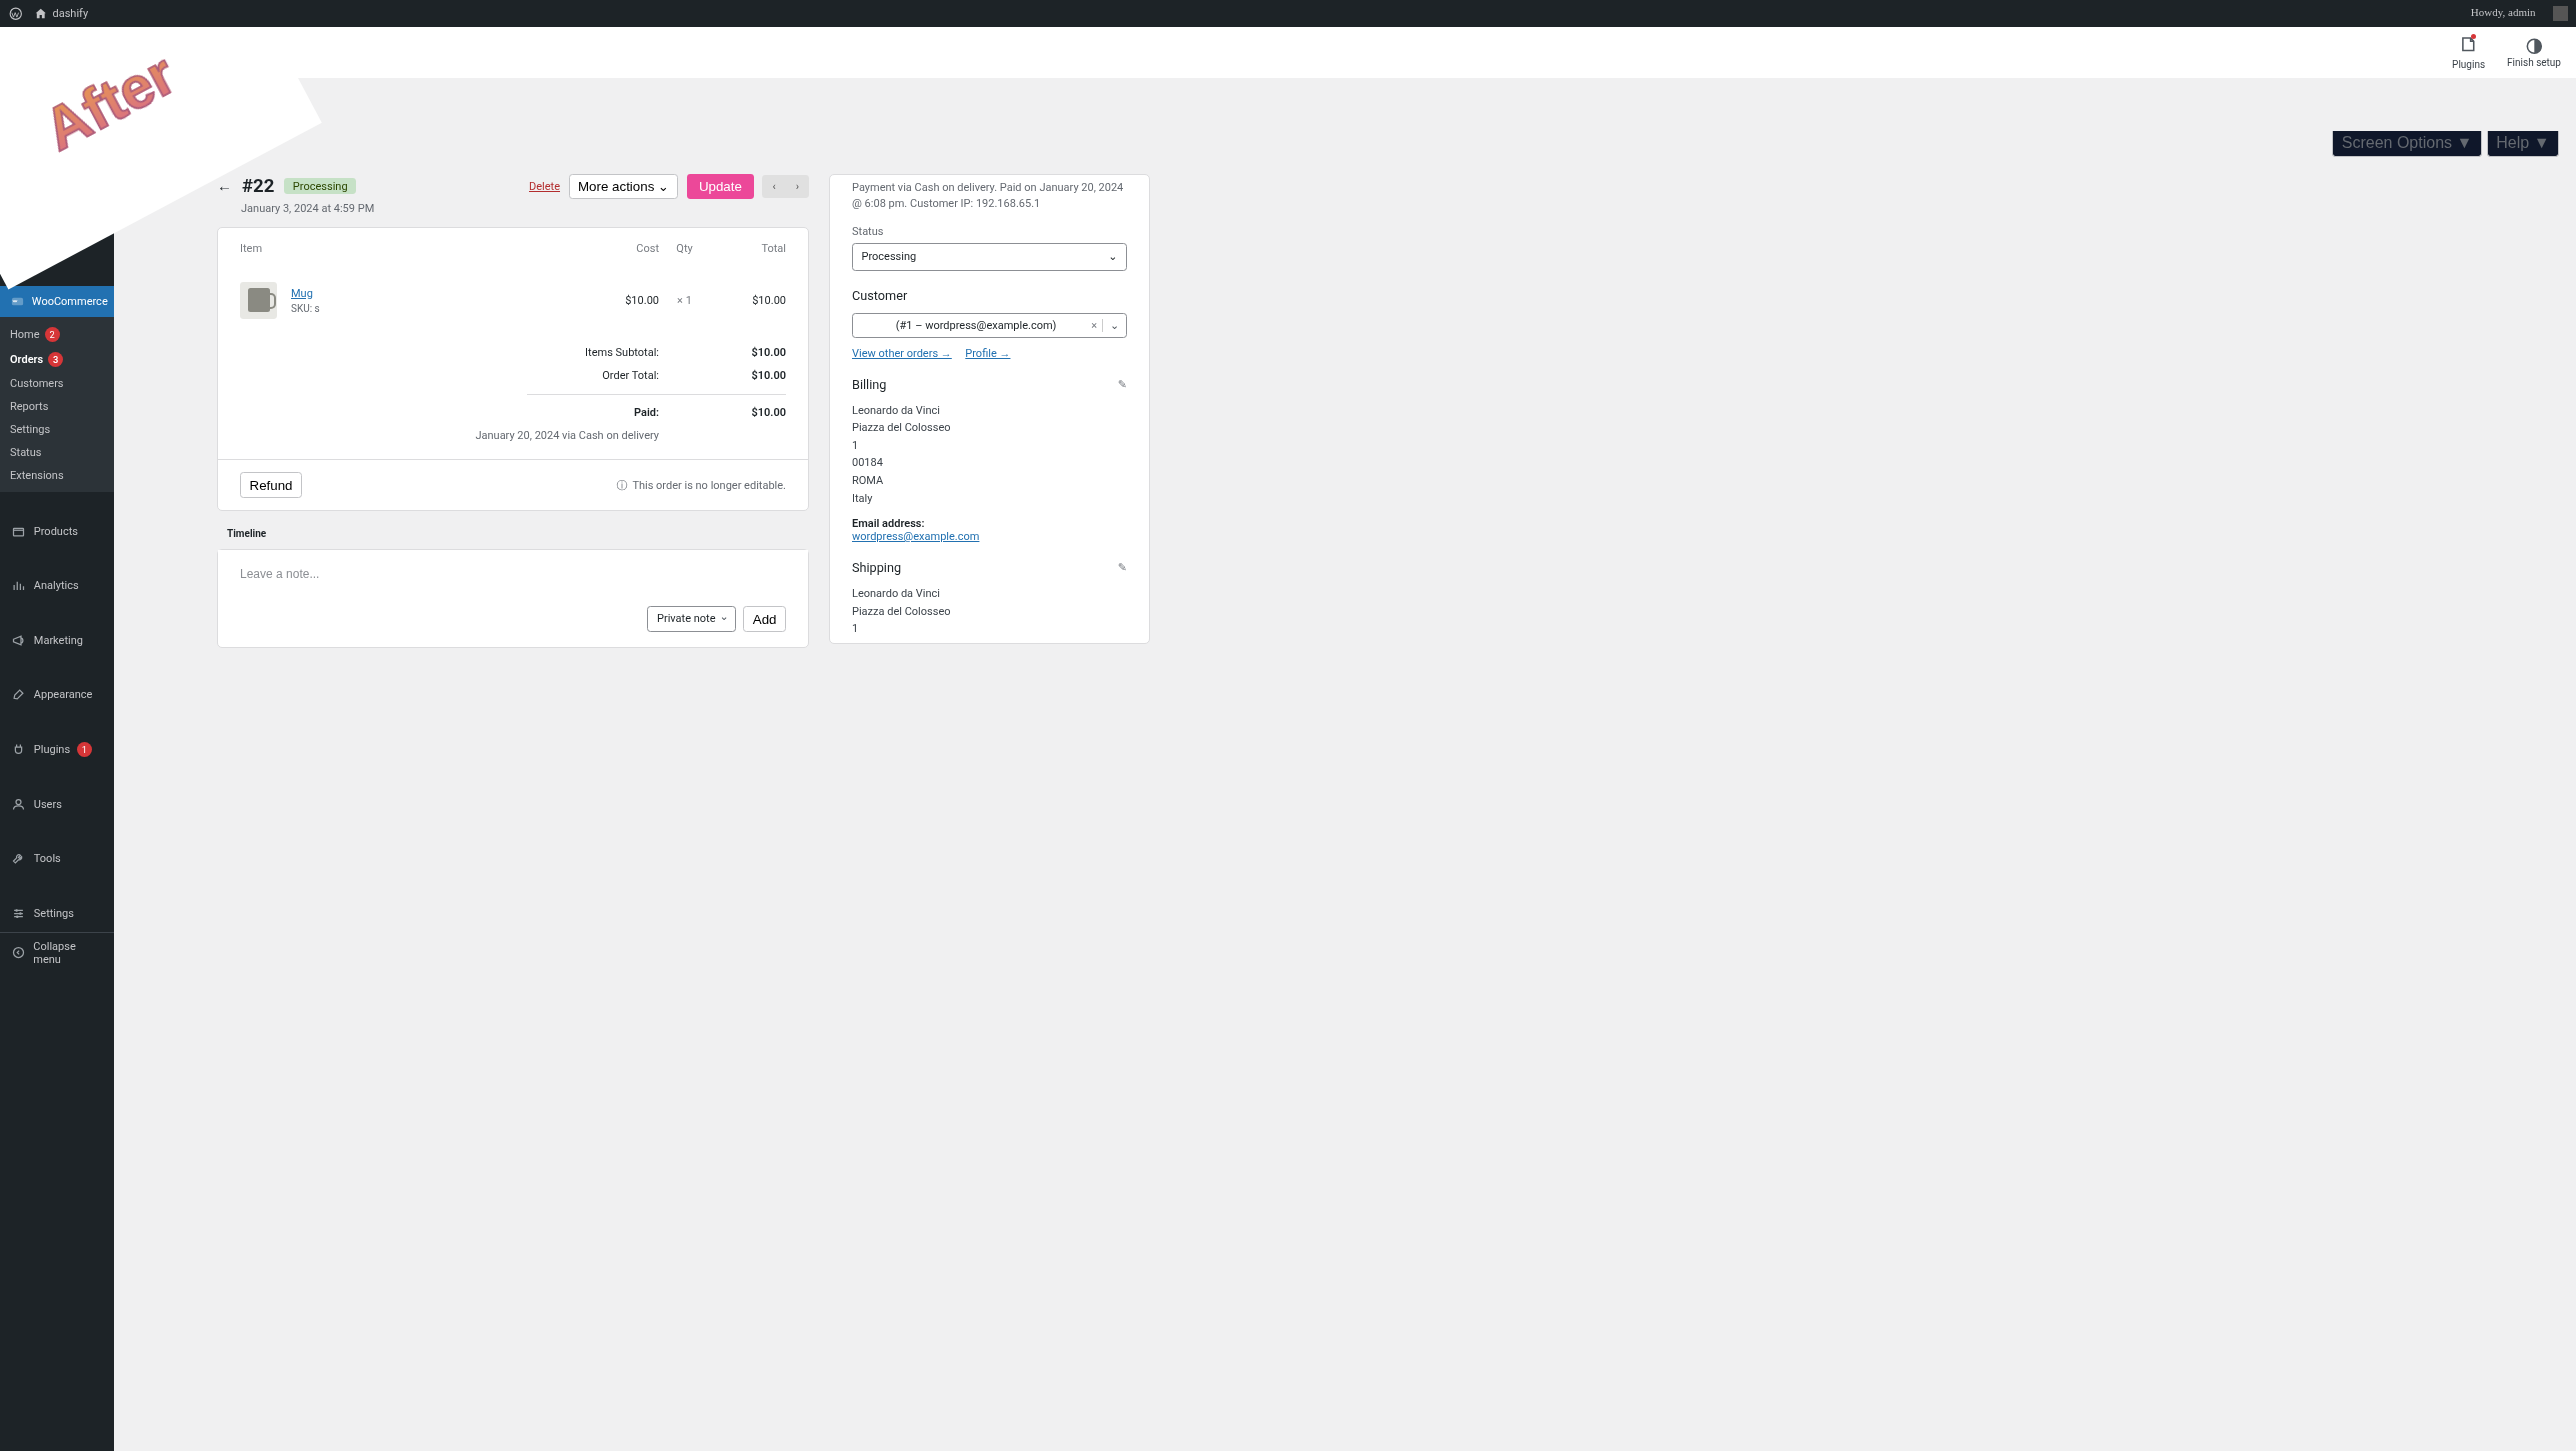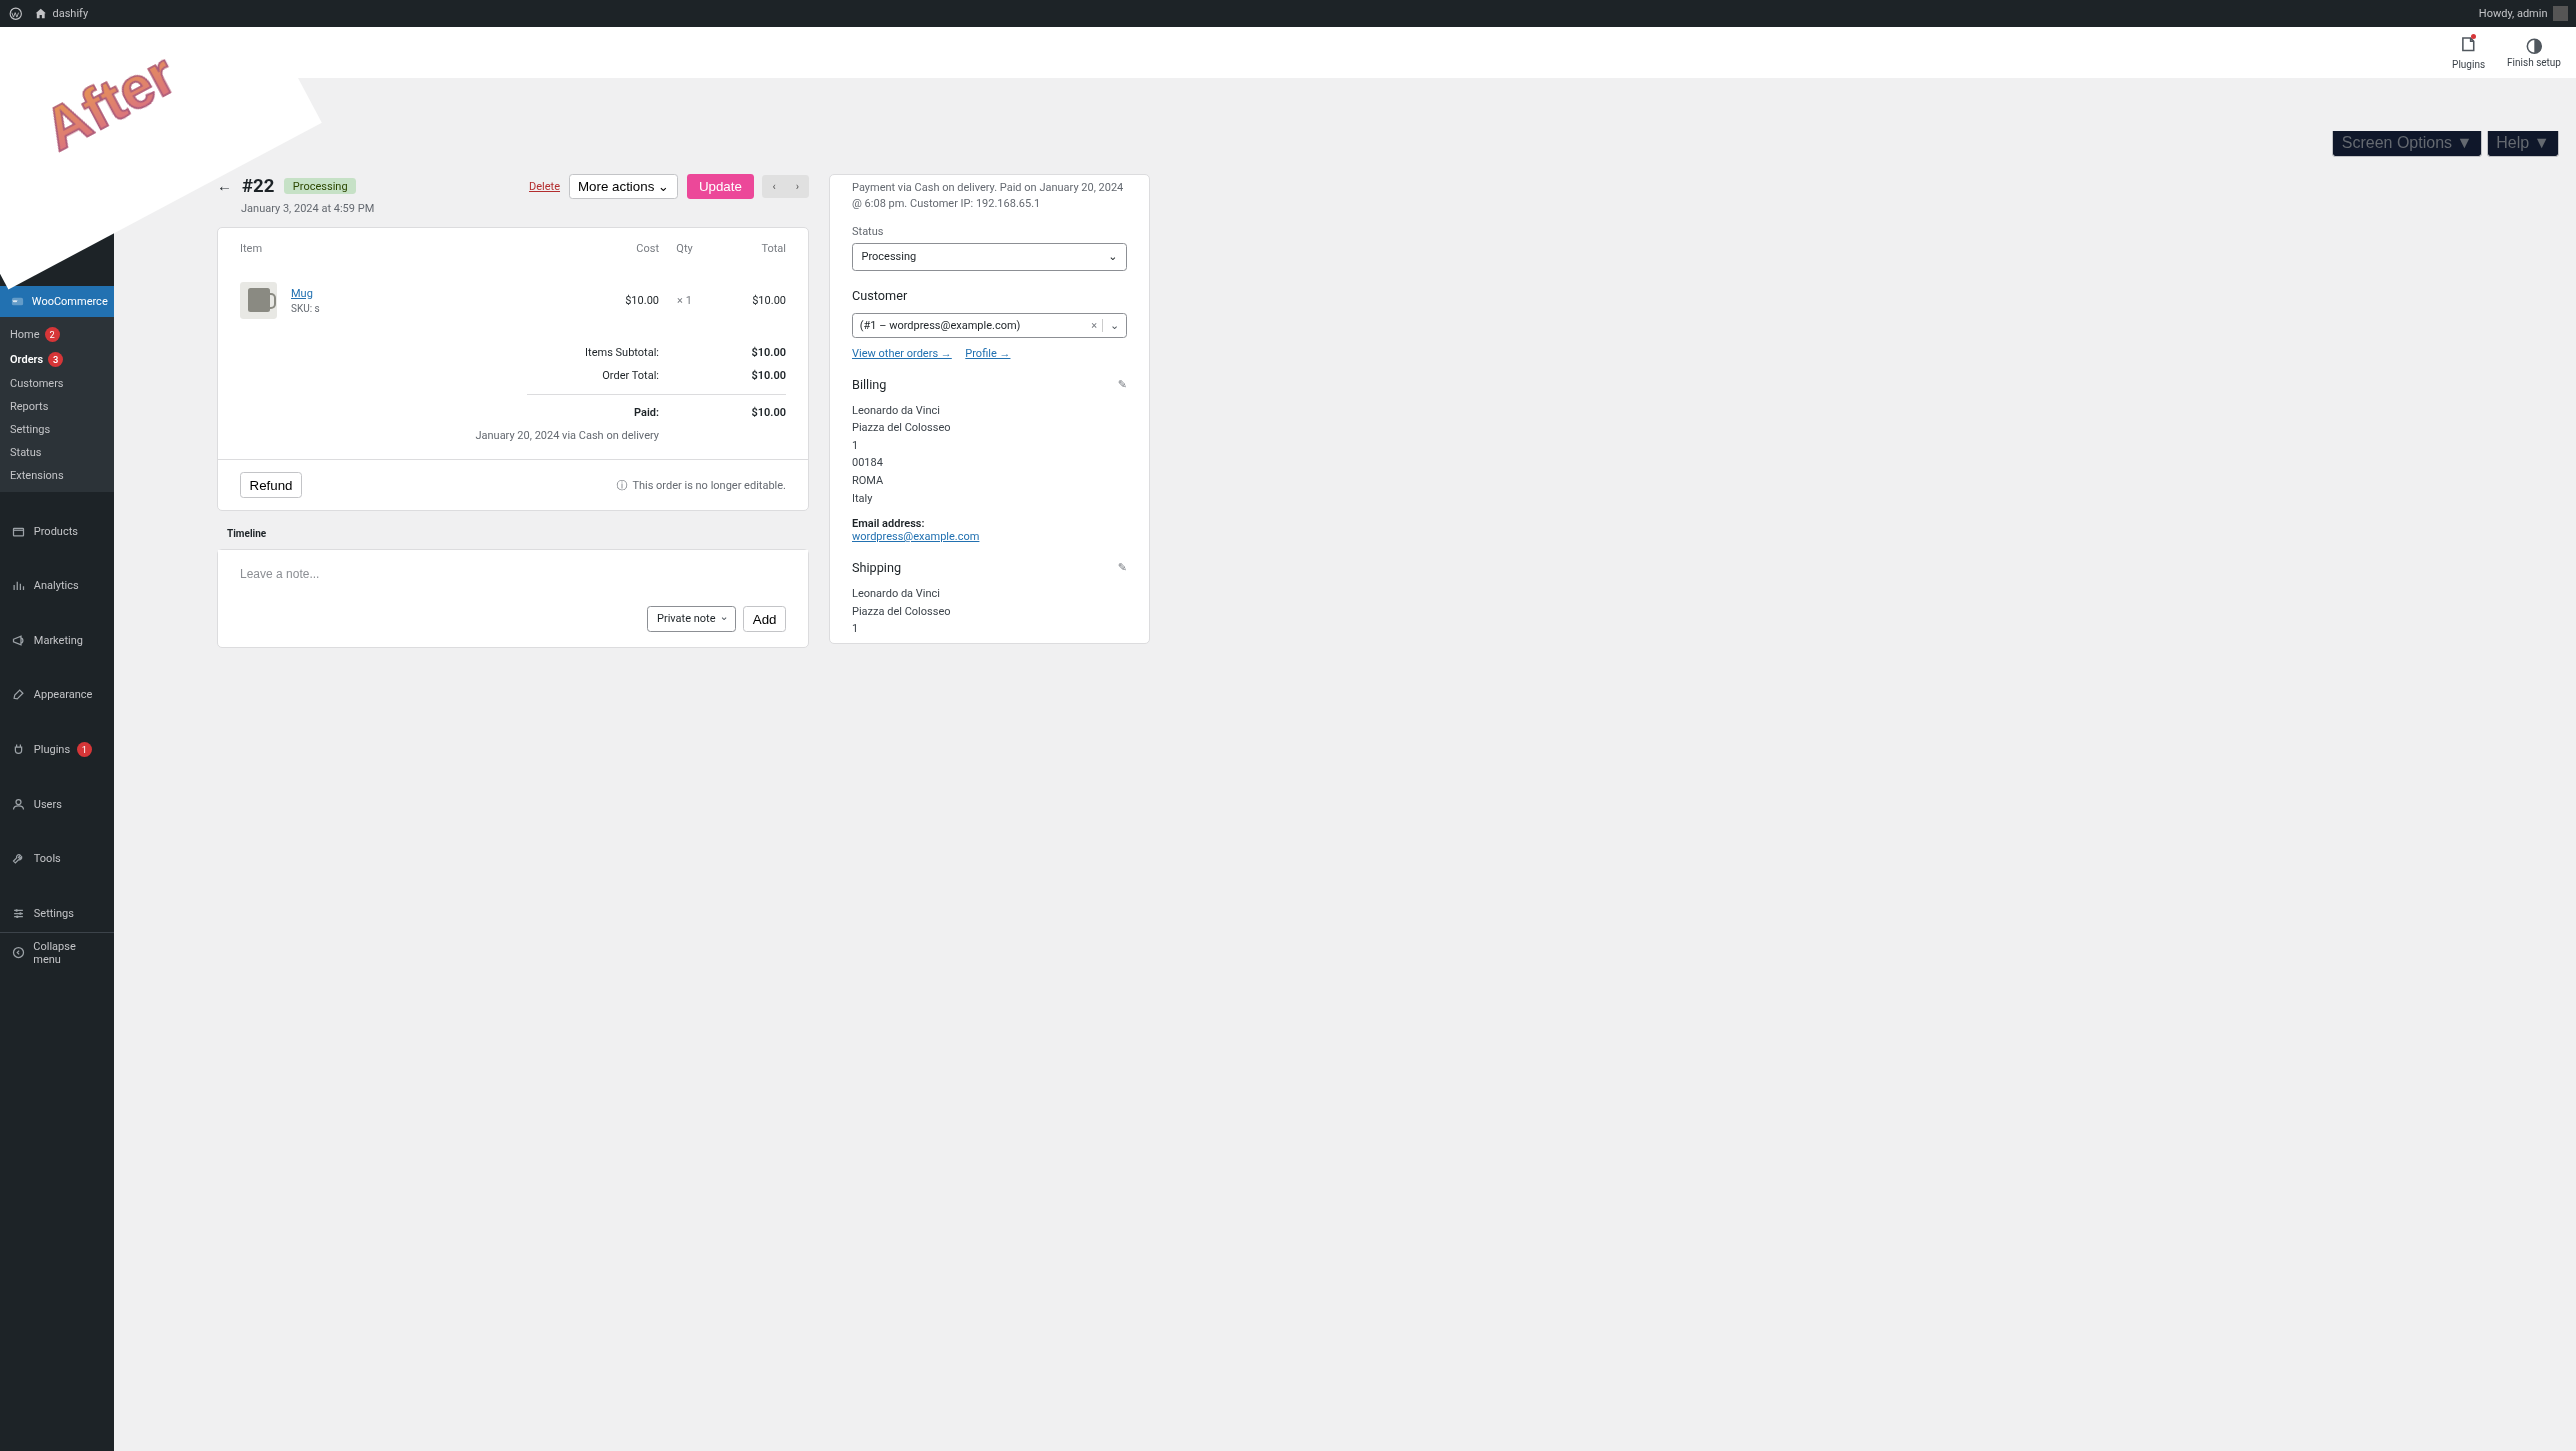--- a/index.html
+++ b/index.html
@@ -16,21 +16,21 @@
   position: fixed; top: 0; left: 0; right: 0;
   height: 27px;
   background: #1d2327;
   color: #c3c4c7;
   display: flex; align-items: center;
   padding: 0 8.5px;
   z-index: 1000;
 }
 .admin-bar-left { display: flex; align-items: center; gap: 12px; }
 .admin-bar-item { display: flex; align-items: center; gap: 5px; color: #c3c4c7; }
-.admin-bar-right { margin-left: auto; display: flex; align-items: center; gap: 5px; }
+.admin-bar-right { margin-left: auto; display: flex; gap: 17px; font-family: Liberation Serif, serif; }
 .avatar-square { width: 15px; height: 15px; background: #555; }
 
 
 .ribbon {
   position: fixed;
   top: -17px; left: -68px;
   width: 355px; height: 237px;
   background: #fff;
   transform: rotate(-28deg);
   z-index: 998;
@@ -279,21 +279,21 @@
 .link-blue { color: #2271b1; text-decoration: underline; cursor: pointer; }
 .link-row { display: flex; gap: 13.5px; margin-top: 8.5px; }
 .addr-line { color: #3c434a; line-height: 1.6; }
 .email-lbl { font-weight: 600; margin-top: 10px; }
 .cust-select {
   display: flex; align-items: center;
   border: 0.8px solid #8c8f94;
   border-radius: 3.4px;
   padding: 5px 6.8px;
 }
-.cust-select-text { flex: 1; }
+.cust-select-text { flex: 1; margin-left: 36px; }
 .x-clear { color: #787c82; padding: 0 5px; cursor: pointer; }
 .dd-caret { border-left: 0.8px solid #ccc; padding-left: 6.8px; color: #50575e; cursor: pointer; }
 </style>
 </head>
 <body>
 
 <div class="admin-bar">
   <div class="admin-bar-left">
     <span class="admin-bar-item">
         <svg width="13.5" height="13.5" viewBox="0 0 24 24">

